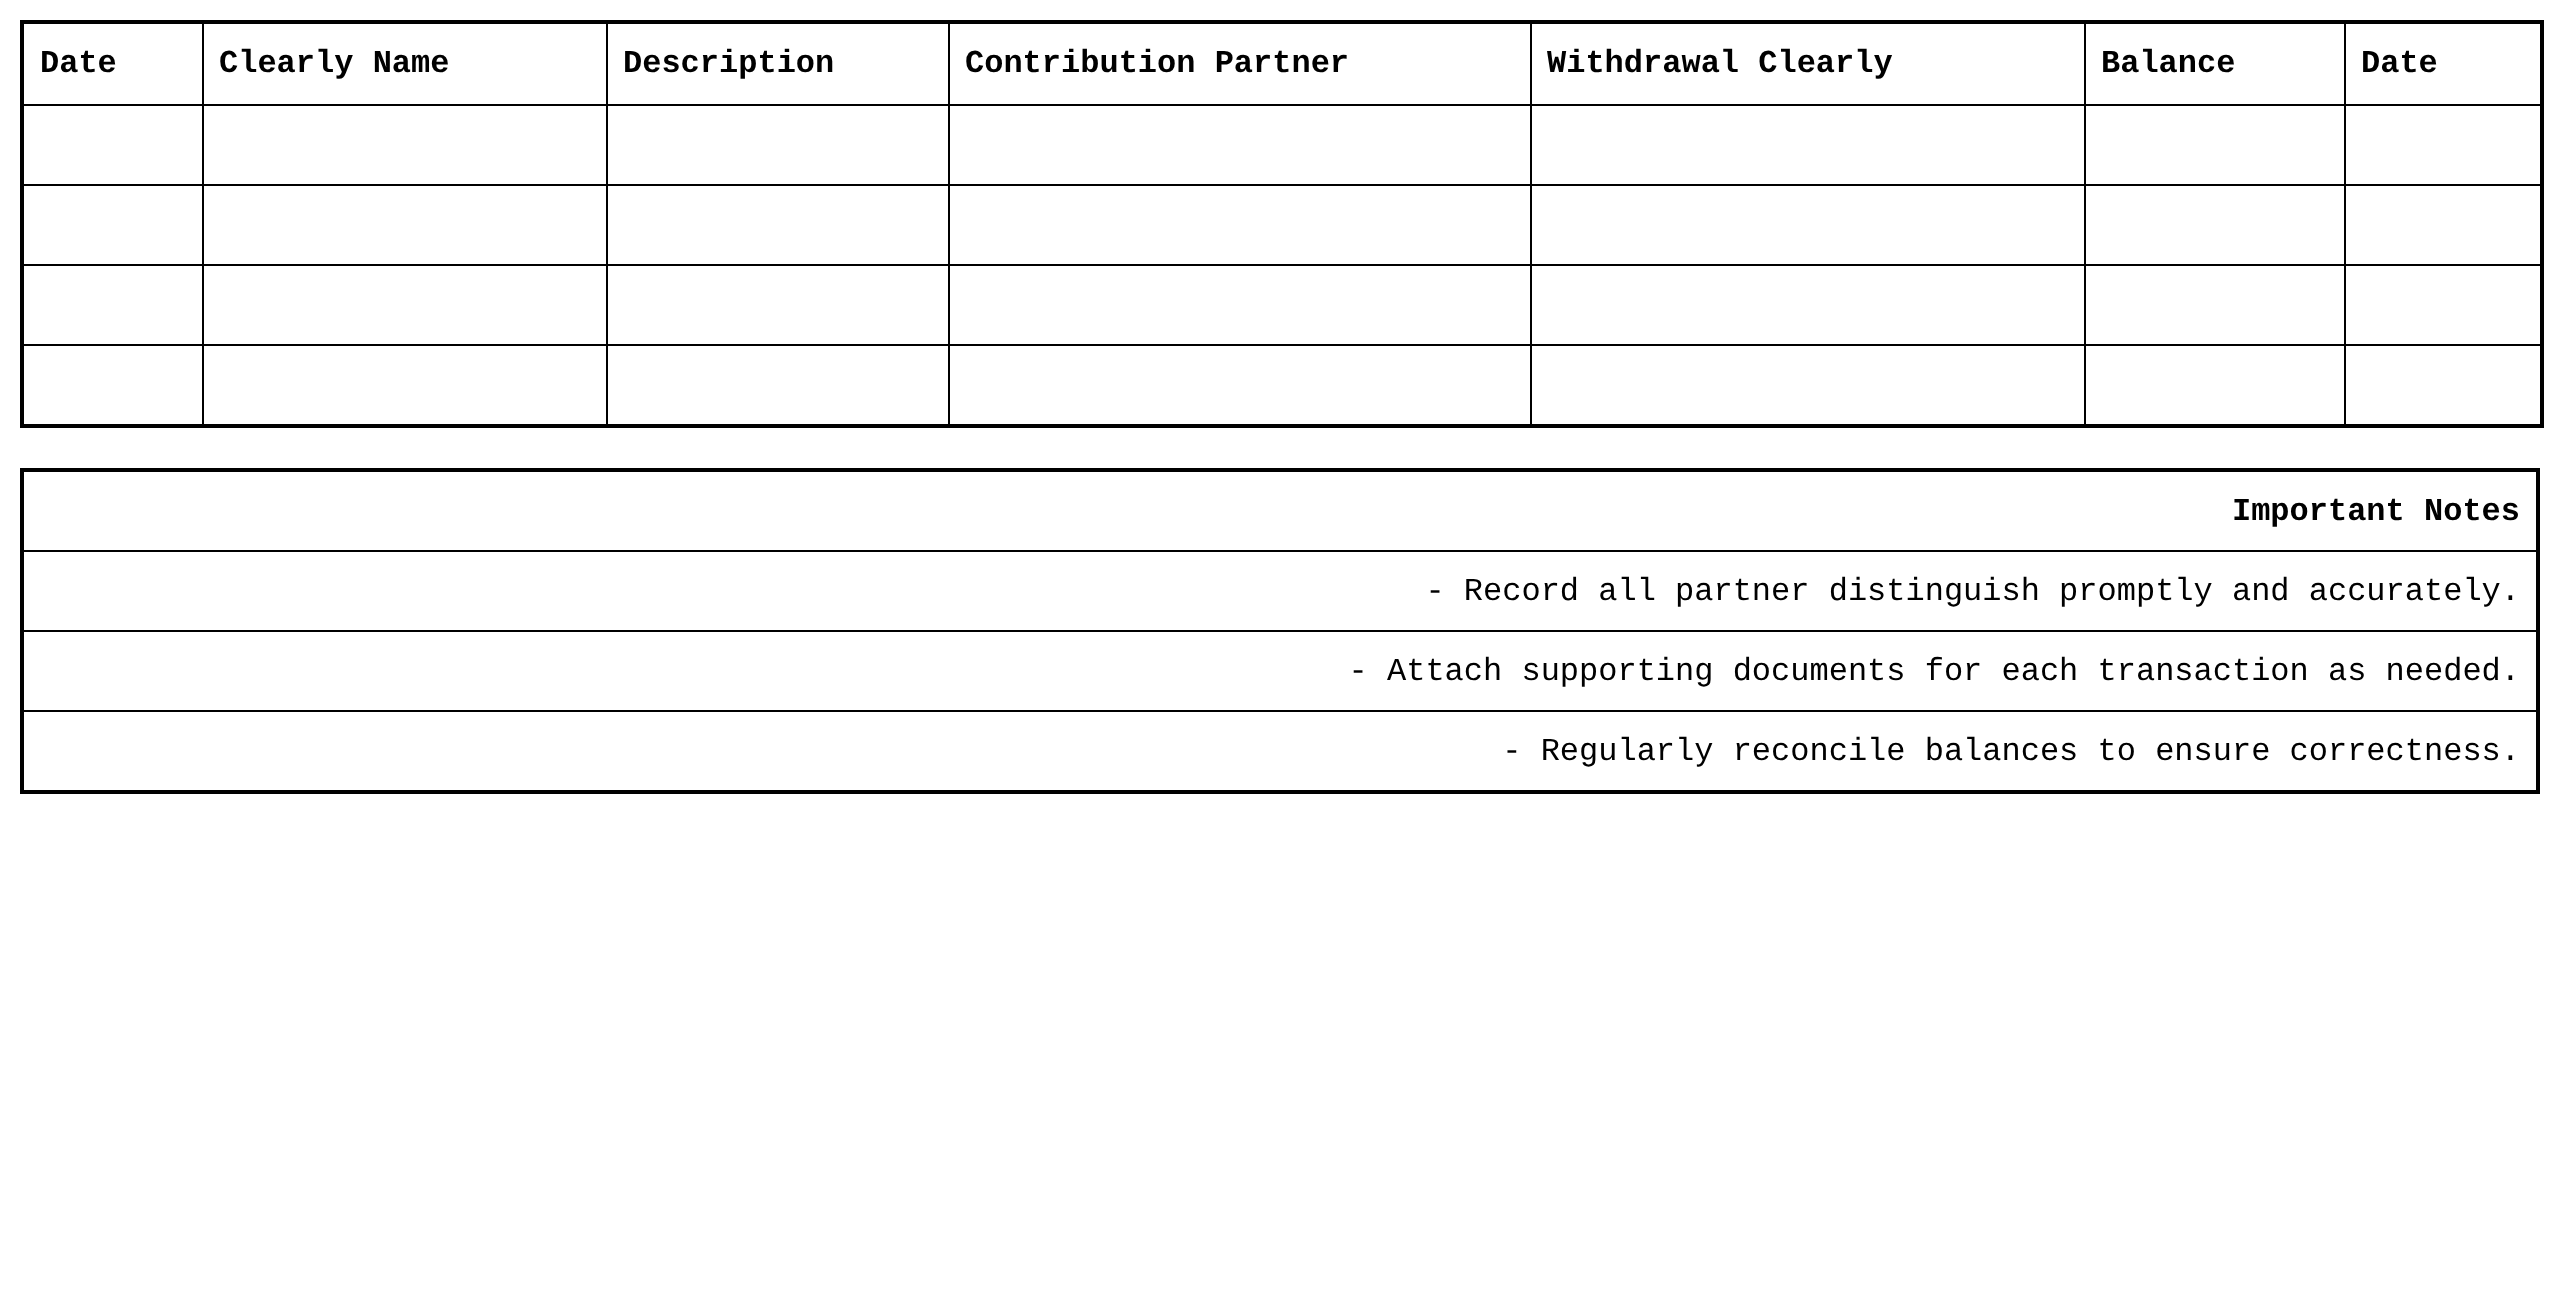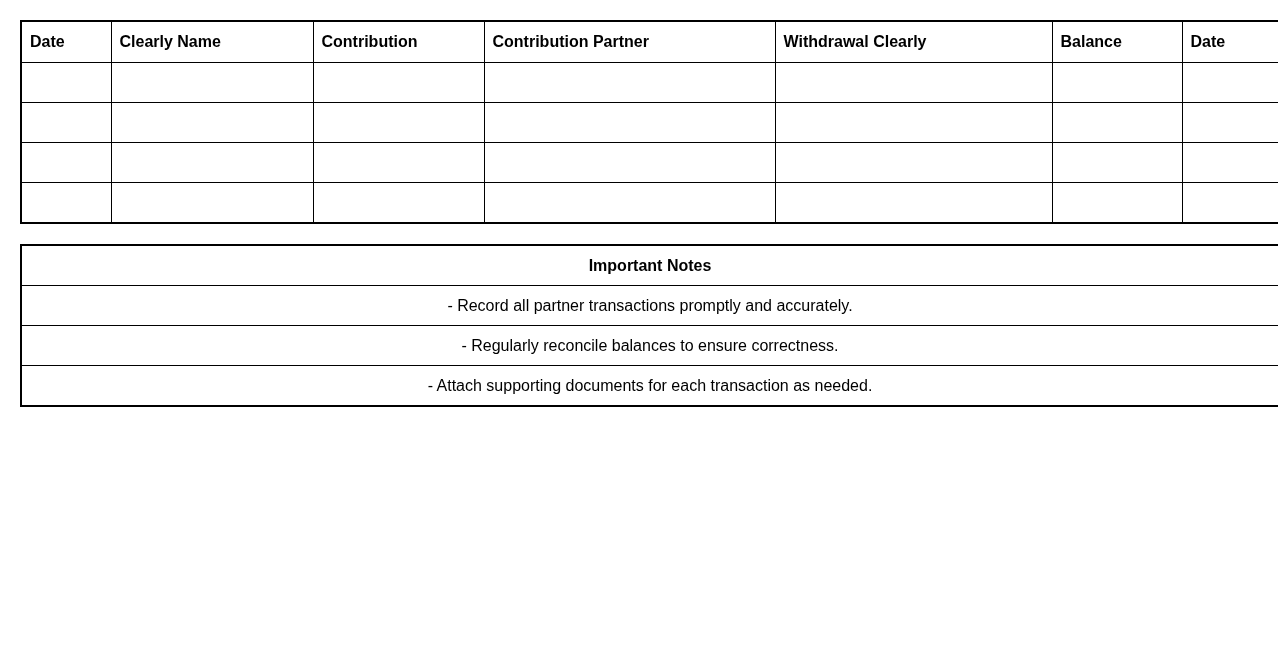--- a/index.html
+++ b/index.html
@@ -4,24 +4,24 @@
 <style>
   html, body {
     margin: 0;
     padding: 0;
     background: #ffffff;
     width: 1278px;
     height: 650px;
     overflow: hidden;
   }
   .page {
-    font-family: Liberation Sans, sans-serif;
+    font-family: Liberation Mono, monospace;
     font-size: 16px;
     color: #000000;
-    padding: 20px;
+    padding: 10px;
     box-sizing: border-box;
   }
   table {
     border-collapse: collapse;
     table-layout: fixed;
     width: 1260px;
     border: 2px solid #000000;
   }
   th, td {
     border: 1px solid #000000;
@@ -36,21 +36,21 @@
     height: 36px;
   }
   .ledger-table td.empty-cell {
     height: 35px;
   }
   .notes-table {
     margin-top: 20px;
   }
   .notes-table td {
     height: 35px;
-    text-align: center;
+    text-align: right;
   }
   .notes-table .notes-title-cell {
     font-weight: bold;
   }
 </style>
 </head>
 <body>
 
 <div class="page">
 
@@ -61,21 +61,21 @@
       <col style="width:171px">
       <col style="width:291px">
       <col style="width:277px">
       <col style="width:130px">
       <col style="width:99px">
     </colgroup>
     <thead>
       <tr>
         <th>Date</th>
         <th>Clearly Name</th>
-        <th>Contribution</th>
+        <th>Description</th>
         <th>Contribution Partner</th>
         <th>Withdrawal Clearly</th>
         <th>Balance</th>
         <th>Date</th>
       </tr>
     </thead>
     <tbody>
       <tr>
         <td class="empty-cell"></td>
         <td class="empty-cell"></td>
@@ -114,24 +114,24 @@
       </tr>
     </tbody>
   </table>
 
   <table class="notes-table">
     <tbody>
       <tr>
         <td class="notes-title-cell">Important Notes</td>
       </tr>
       <tr>
-        <td>- Record all partner transactions promptly and accurately.</td>
+        <td>- Record all partner distinguish promptly and accurately.</td>
+      </tr>
+      <tr>
+        <td>- Attach supporting documents for each transaction as needed.</td>
       </tr>
       <tr>
         <td>- Regularly reconcile balances to ensure correctness.</td>
-      </tr>
-      <tr>
-        <td>- Attach supporting documents for each transaction as needed.</td>
       </tr>
     </tbody>
   </table>
 
 </div>
 
 </body></html>

